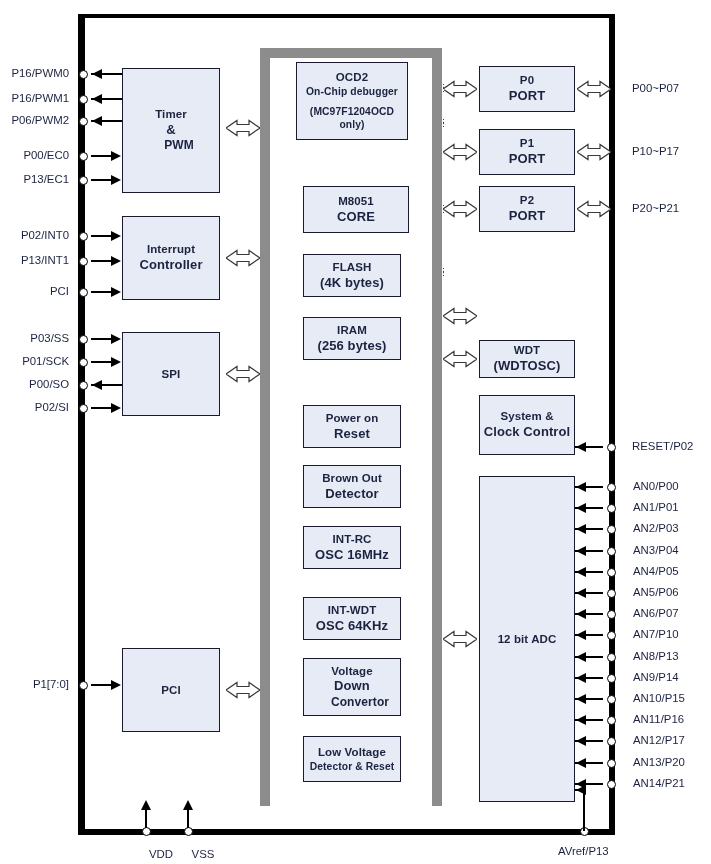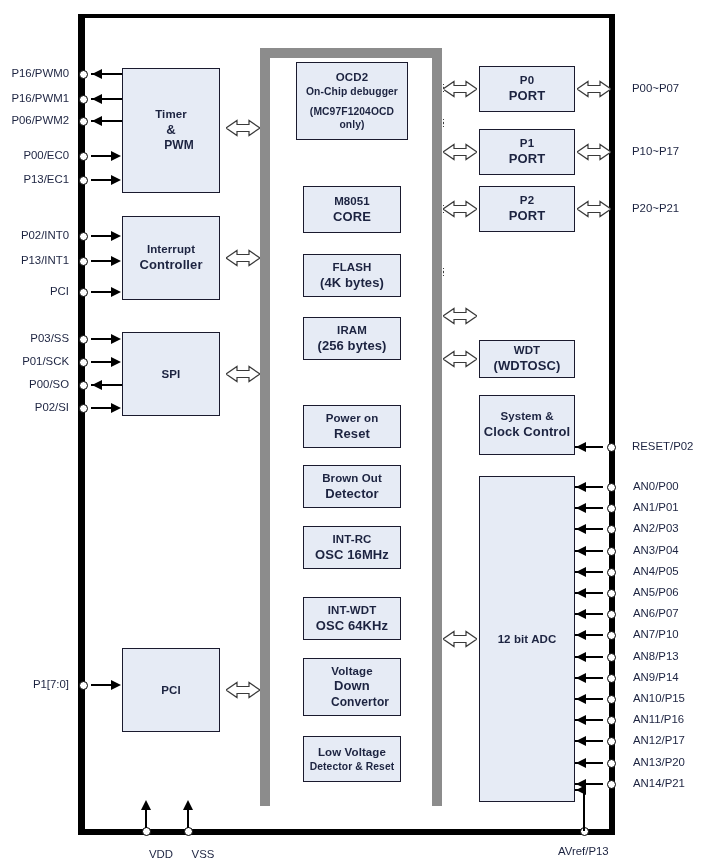--- a/index.html
+++ b/index.html
@@ -126,21 +126,21 @@
     <div class="l1">PCI</div>
   </div>
 
   <div class="abs blk" style="left:296px;top:62px;width:112px;height:78px;">
     <div class="l1">OCD2</div>
     <div class="sm">On-Chip debugger</div>
     <div class="sm" style="height:7px;"></div>
     <div class="sm">(MC97F1204OCD only)</div>
   </div>
 
-  <div class="abs blk" style="left:303px;top:186px;width:98px;height:47px;">
+  <div class="abs blk" style="left:303px;top:186px;width:106px;height:47px;">
     <div class="l1">M8051</div>
     <div class="l2">CORE</div>
   </div>
 
   <div class="abs blk" style="left:303px;top:254px;width:98px;height:43px;">
     <div class="l1">FLASH</div>
     <div class="l2">(4K bytes)</div>
   </div>
 
   <div class="abs blk" style="left:303px;top:317px;width:98px;height:43px;">

